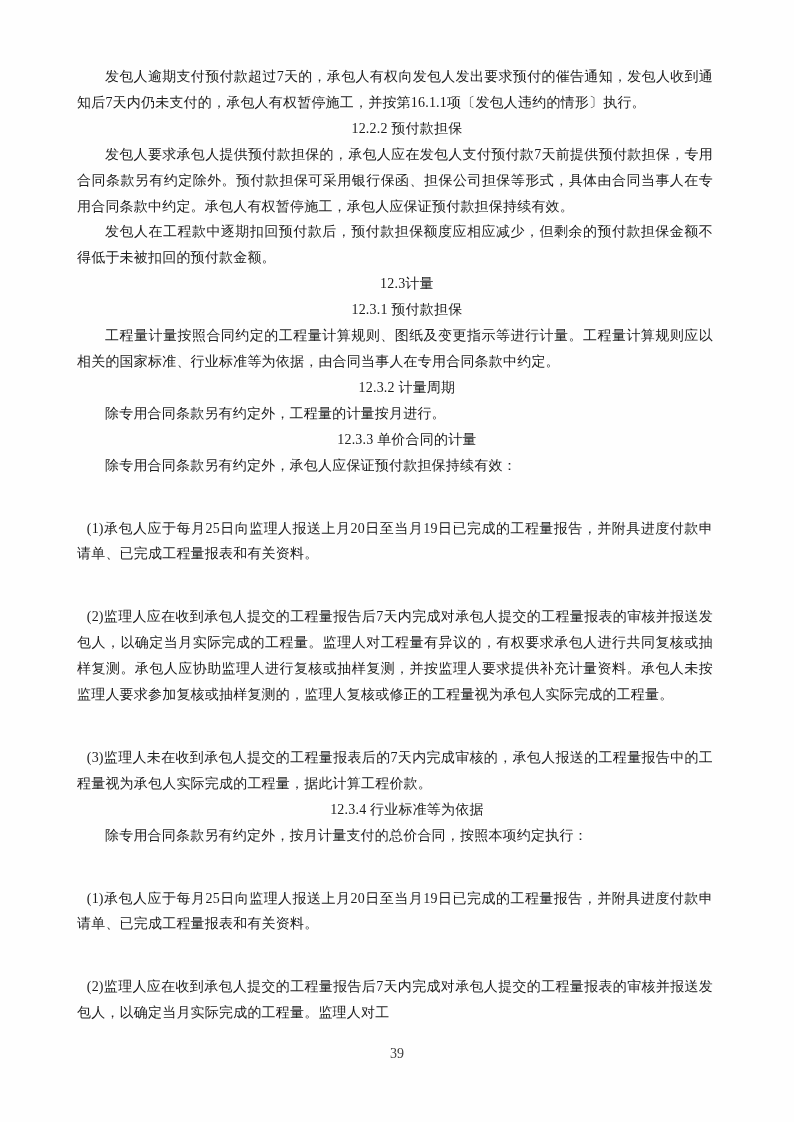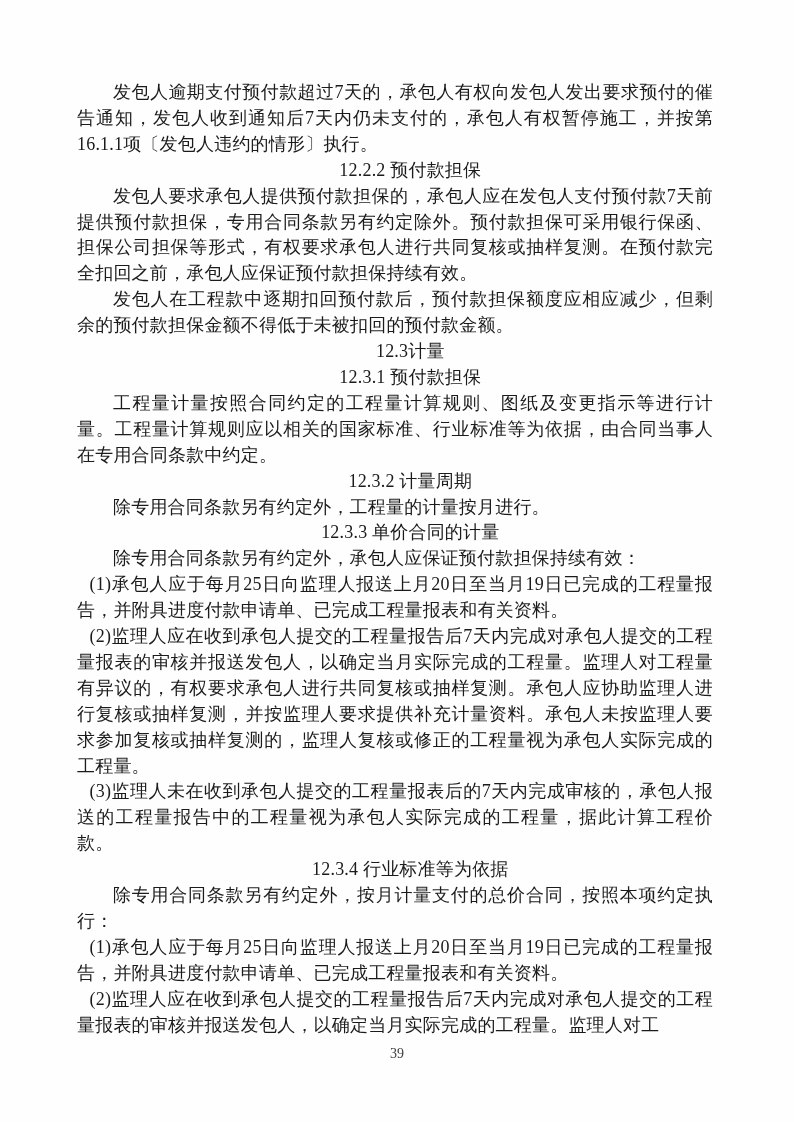--- a/index.html
+++ b/index.html
@@ -11,61 +11,62 @@
     position: relative;
     width: 794px;
     height: 1122px;
     background: #fefefe;
     overflow: hidden;
     font-family: "Liberation Serif", "DejaVu Serif", serif;
     color: #1b1b1b;
   }
   .text-block {
     position: absolute;
-    top: 80px;
+    top: 64px;
     left: 77px;
     width: 636px;
-    font-size: 18px;
+    font-size: 14px;
     line-height: 25.9px;
     text-align: justify;
     letter-spacing: 0.2px;
   }
   .text-block p {
     margin: 0;
     padding: 0;
   }
   .para {
     text-indent: 2em;       
   }
   .para.heading {
     text-indent: 1.7em;     
     text-align: center;
   }
   .para.num {
     text-indent: 0.7em;     
+    margin-top: 37px;
   }
   .footer {
     position: absolute;
     top: 1046px;
     left: 0;
     width: 100%;
     text-align: center;
     font-size: 14px;
     color: #3c3c3c;
     font-family: "Liberation Serif", "DejaVu Serif", serif;
   }
 </style>
 </head>
 <body>
 
 <div class="page">
   <div class="text-block">
     <p class="para">发包人逾期支付预付款超过7天的，承包人有权向发包人发出要求预付的催告通知，发包人收到通知后7天内仍未支付的，承包人有权暂停施工，并按第16.1.1项〔发包人违约的情形〕执行。</p>
     <p class="para heading">12.2.2 预付款担保</p>
-    <p class="para">发包人要求承包人提供预付款担保的，承包人应在发包人支付预付款7天前提供预付款担保，专用合同条款另有约定除外。预付款担保可采用银行保函、担保公司担保等形式，有权要求承包人进行共同复核或抽样复测。在预付款完全扣回之前，承包人应保证预付款担保持续有效。</p>
+    <p class="para">发包人要求承包人提供预付款担保的，承包人应在发包人支付预付款7天前提供预付款担保，专用合同条款另有约定除外。预付款担保可采用银行保函、担保公司担保等形式，具体由合同当事人在专用合同条款中约定。承包人有权暂停施工，承包人应保证预付款担保持续有效。</p>
     <p class="para">发包人在工程款中逐期扣回预付款后，预付款担保额度应相应减少，但剩余的预付款担保金额不得低于未被扣回的预付款金额。</p>
     <p class="para heading">12.3计量</p>
     <p class="para heading">12.3.1 预付款担保</p>
     <p class="para">工程量计量按照合同约定的工程量计算规则、图纸及变更指示等进行计量。工程量计算规则应以相关的国家标准、行业标准等为依据，由合同当事人在专用合同条款中约定。</p>
     <p class="para heading">12.3.2 计量周期</p>
     <p class="para">除专用合同条款另有约定外，工程量的计量按月进行。</p>
     <p class="para heading">12.3.3 单价合同的计量</p>
     <p class="para">除专用合同条款另有约定外，承包人应保证预付款担保持续有效：</p>
     <p class="para num">(1)承包人应于每月25日向监理人报送上月20日至当月19日已完成的工程量报告，并附具进度付款申请单、已完成工程量报表和有关资料。</p>
     <p class="para num">(2)监理人应在收到承包人提交的工程量报告后7天内完成对承包人提交的工程量报表的审核并报送发包人，以确定当月实际完成的工程量。监理人对工程量有异议的，有权要求承包人进行共同复核或抽样复测。承包人应协助监理人进行复核或抽样复测，并按监理人要求提供补充计量资料。承包人未按监理人要求参加复核或抽样复测的，监理人复核或修正的工程量视为承包人实际完成的工程量。</p>

